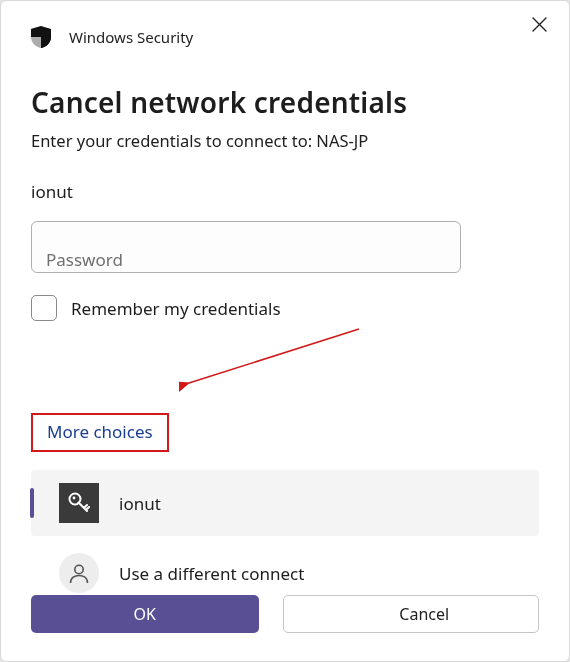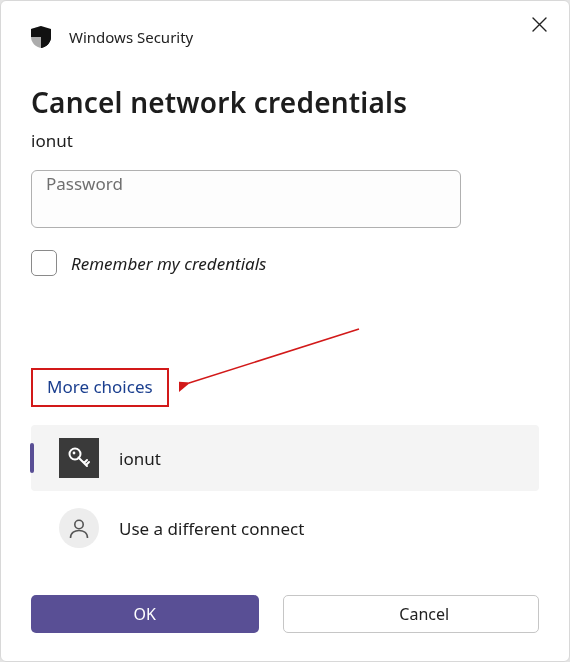--- a/index.html
+++ b/index.html
@@ -31,29 +31,29 @@
       padding-top:18px;height:36px;
     }
     .title-icon{margin-right:18px;display:flex;align-items:center;}
     .title-text{font-size:15px;color:#222;}
     .close{position:absolute;top:10px;right:16px;cursor:pointer;padding:6px;
            display:flex;align-items:center;justify-content:center;}
     h1{font-size:28px;font-weight:600;margin:28px 0 8px 0;letter-spacing:0.2px;}
     .subtitle{font-size:16.5px;margin:8px 0 28px 0;}
     .username{font-size:17px;margin:8px 0 18px 0;}
     .field{
-      width:430px;height:58px;box-sizing:border-box;
+      width:430px;height:52px;box-sizing:border-box;
       border:1px solid #b0b0b0;border-radius:6px;
       padding:0 12px;background:#fdfdfd;
-      display:flex;align-items:flex-start;font-size:17px;
+      display:flex;align-items:flex-end;font-size:17px;
     }
     input.pw{border:none;outline:none;width:100%;font-size:17px;
              font-family:inherit;background:transparent;color:var(--text);}
     input.pw::placeholder{color:#6f6f6f;}
-    .remember{display:flex;align-items:center;margin:22px 0 0 0;font-style:italic;}
+    .remember{display:flex;align-items:center;margin:22px 0 0 0;}
     .checkbox{
       width:24px;height:24px;border:1.5px solid #8a8a8a;border-radius:5px;
       background:#fff;margin-right:14px;cursor:pointer;flex:0 0 auto;
     }
     .remember-label{font-size:17px;}
     .more{
       display:inline-block;
       margin-top:92px;
       padding:5px 14px 7px 14px;
       color:var(--link);font-size:17px;
@@ -113,20 +113,21 @@
   </div>
 
   <span class="close">
     <svg width="15" height="15" viewBox="0 0 15 15">
       <path d="M1 1 L14 14 M14 1 L1 14" stroke="#222" stroke-width="1.4" stroke-linecap="round"></path>
     </svg>
   </span>
 
   <h1>Cancel network credentials</h1>
 
+  <div class="subtitle">Enter your credentials to connect to: NAS-JP</div>
 
   <div class="username">ionut</div>
 
   <div class="field">
     <input class="pw" type="password" placeholder="Password" style="">
   </div>
 
   <div class="remember">
     <span class="checkbox"></span>
     <span class="remember-label">Remember my credentials</span>

